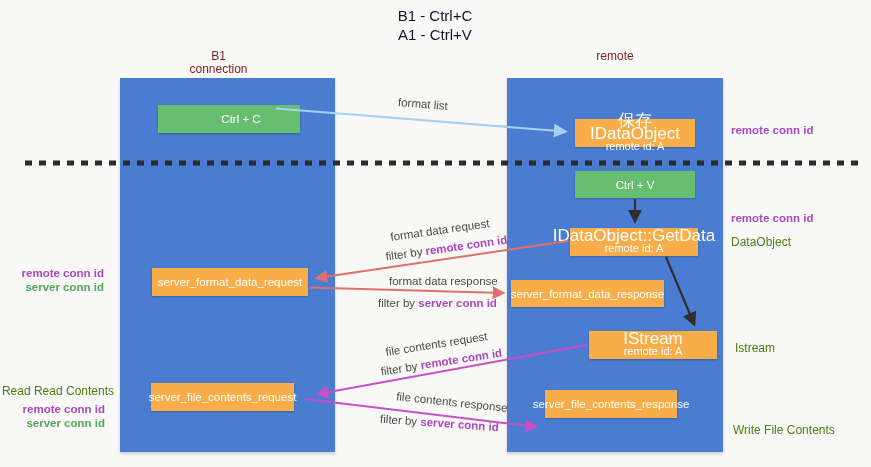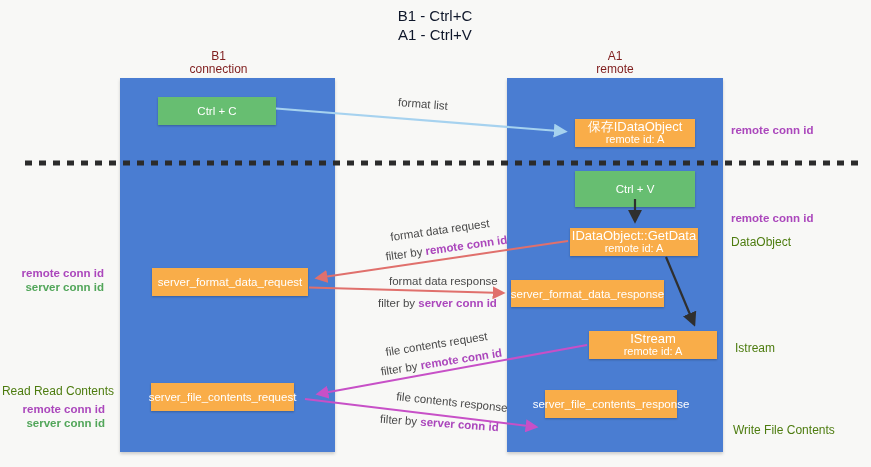--- a/index.html
+++ b/index.html
@@ -17,21 +17,21 @@
     box-shadow:0 2px 3px rgba(0,0,0,0.18);
   }
   .node{
     display:flex;flex-direction:column;align-items:center;justify-content:center;
     color:#fff;text-align:center;
     box-shadow:0 1px 2px rgba(0,0,0,0.25);
   }
   .node-green{background:#67be71;font-size:11.5px;}
   .node-orange{background:#f9ad49;font-size:11.5px;}
   .node .l2{font-size:11px;line-height:13px;}
-  .node .l1{font-size:13px;line-height:13px;}
+  .node .l1{font-size:17px;line-height:13px;}
   .single{font-size:11.5px;}
   .edge-label{font-size:11.5px;color:#4a4a4a;white-space:nowrap;}
   .key-purple{color:#ab47bc;font-weight:bold;}
   .annot{font-size:11.5px;white-space:nowrap;}
   .annot-dark{color:#4d7c0f;font-size:12px;}
   .annot-purple{color:#ab47bc;font-weight:bold;}
   .annot-green{color:#52a65a;font-weight:bold;}
   .left-stack{text-align:right;line-height:14px;}
   svg.layer{position:absolute;left:0;top:0;pointer-events:none;}
 </style>
@@ -43,37 +43,36 @@
   <div class="abs title" style="left:335px;top:6px;width:200px;">
     <div>B1 - Ctrl+C</div>
     <div>A1 - Ctrl+V</div>
   </div>
 
   <div class="abs col-header" style="left:111px;top:50px;width:215px;">
     <div>B1</div>
     <div>connection</div>
   </div>
   <div class="abs col-header" style="left:507px;top:50px;width:216px;">
-    <div>A1</div>
     <div>remote</div>
   </div>
 
   <div class="abs lifeline" style="left:120px;top:78px;width:215px;height:374px;"></div>
   <div class="abs lifeline" style="left:507px;top:78px;width:216px;height:374px;"></div>
 
-  <div class="abs node node-green single" style="left:158px;top:97px;width:118px;height:28px;">
+  <div class="abs node node-green single" style="left:158px;top:105px;width:118px;height:28px;padding-left:24px;">
     <span>Ctrl + C</span>
   </div>
 
   <div class="abs node node-orange" style="left:575px;top:119px;width:120px;height:28px;">
     <span class="l1">保存IDataObject</span>
     <span class="l2">remote id: A</span>
   </div>
 
-  <div class="abs node node-green single" style="left:575px;top:171px;width:120px;height:36px;">
+  <div class="abs node node-green single" style="left:575px;top:171px;width:120px;height:27px;">
     <span>Ctrl + V</span>
   </div>
 
   <div class="abs node node-orange" style="left:570px;top:228px;width:128px;height:28px;">
     <span class="l1">IDataObject::GetData</span>
     <span class="l2">remote id: A</span>
   </div>
 
   <div class="abs node node-orange single" style="left:152px;top:268px;width:156px;height:28px;">
     <span>server_format_data_request</span>

